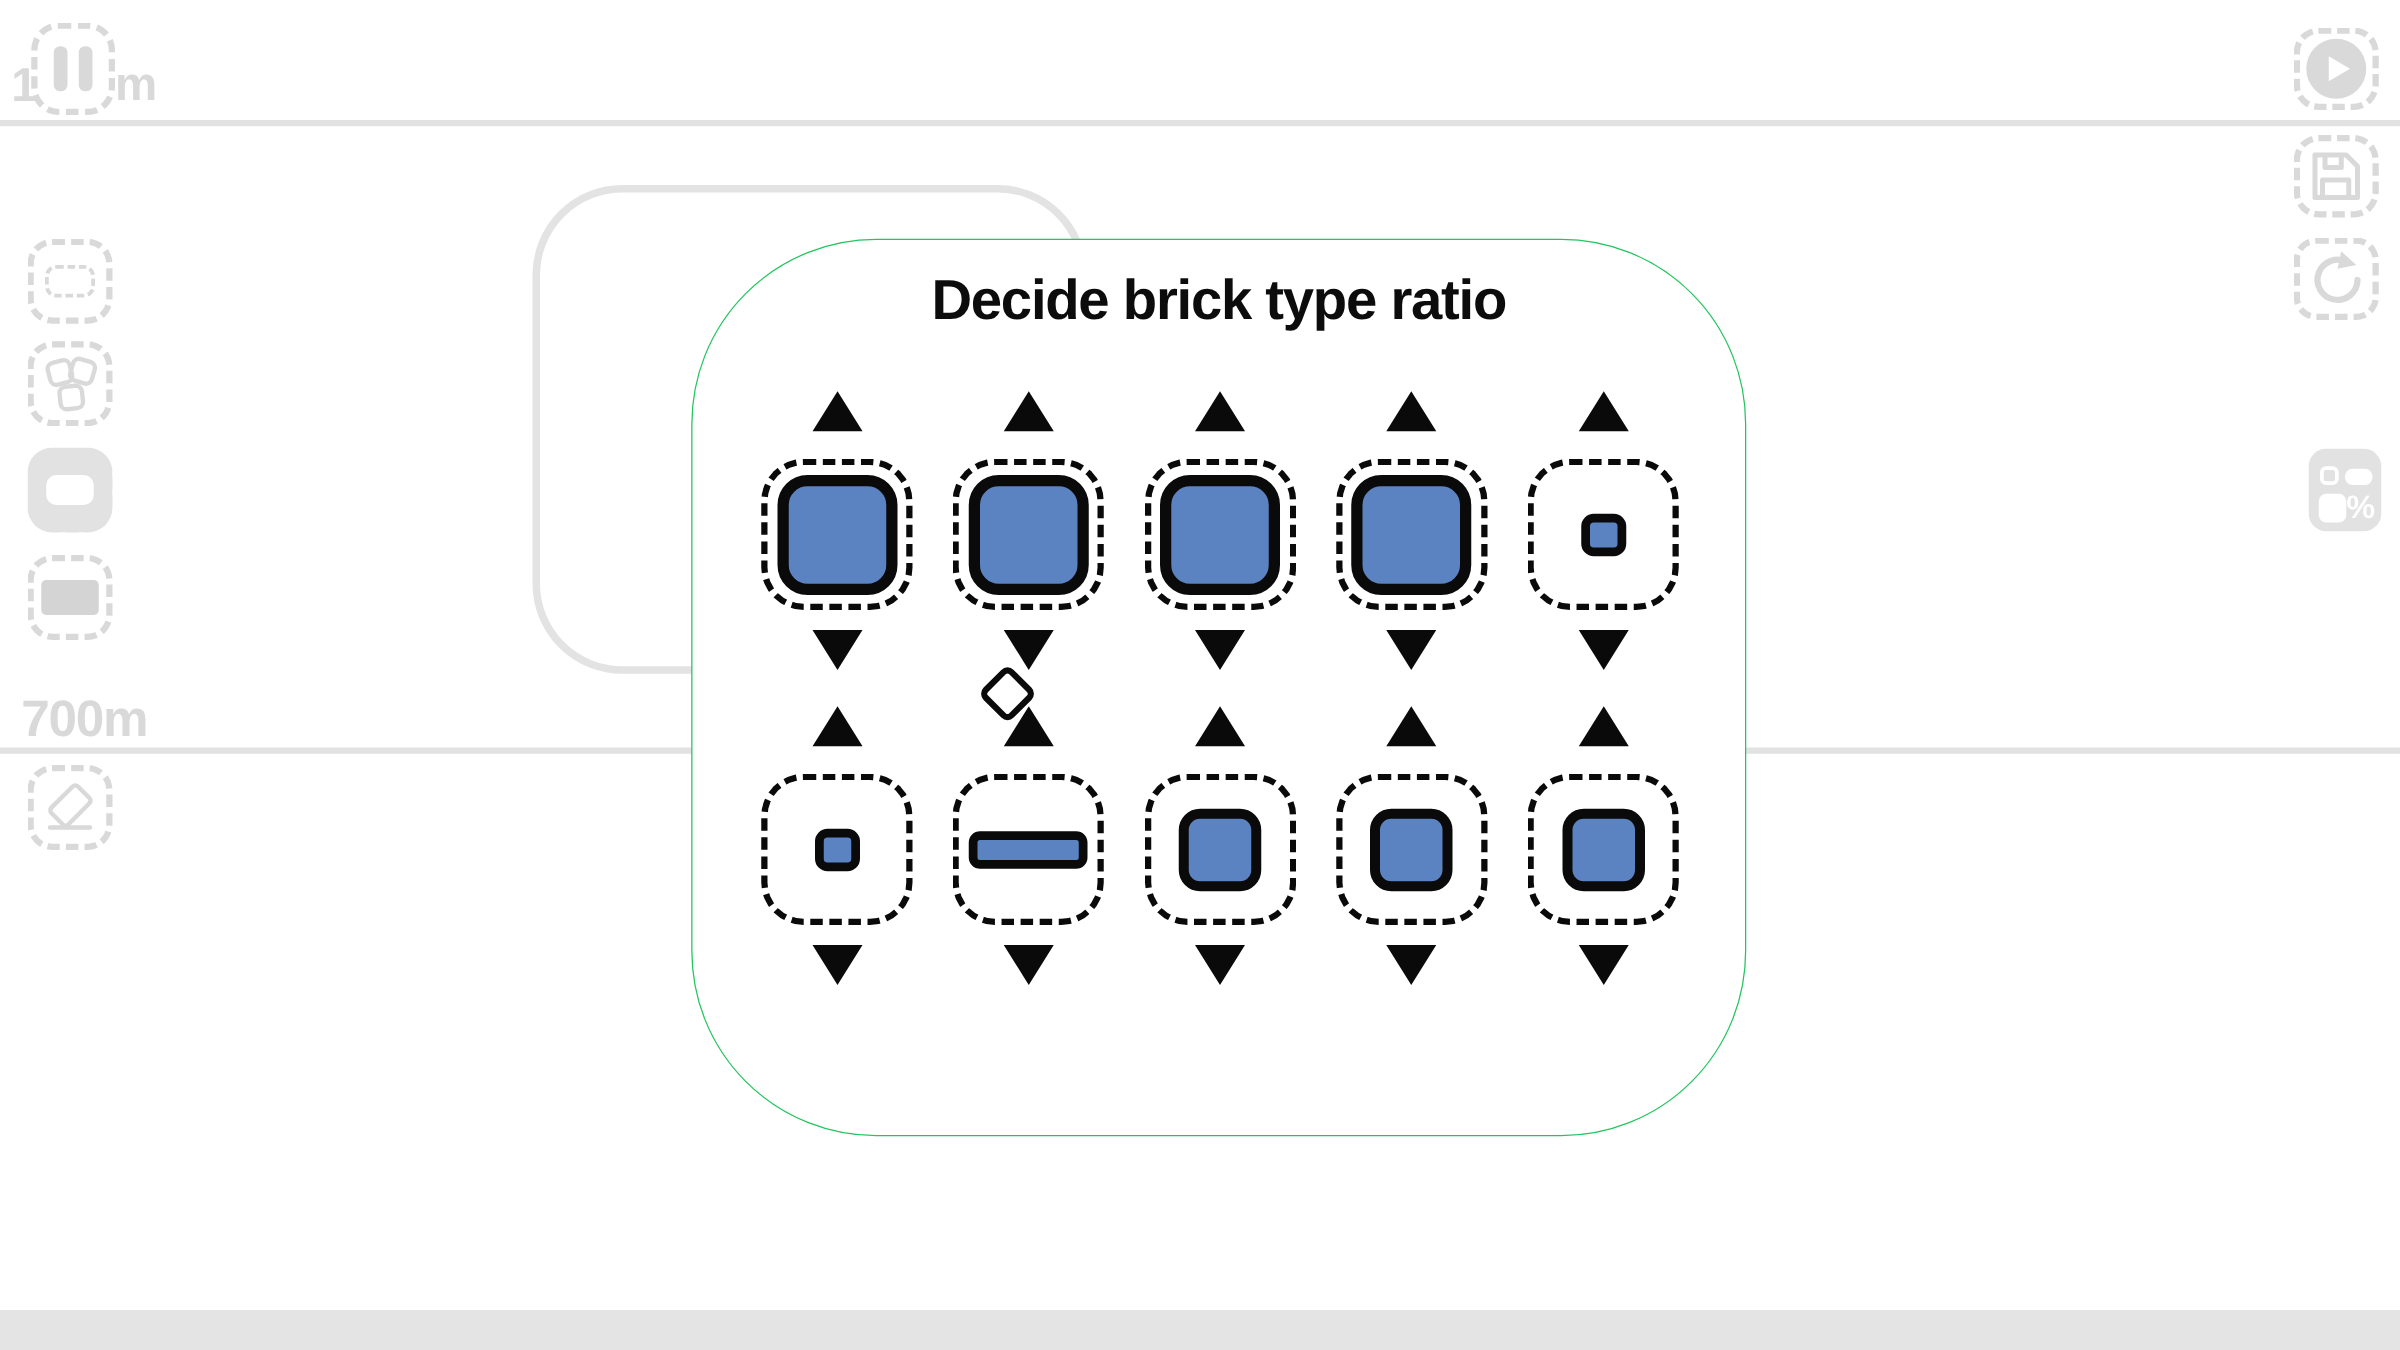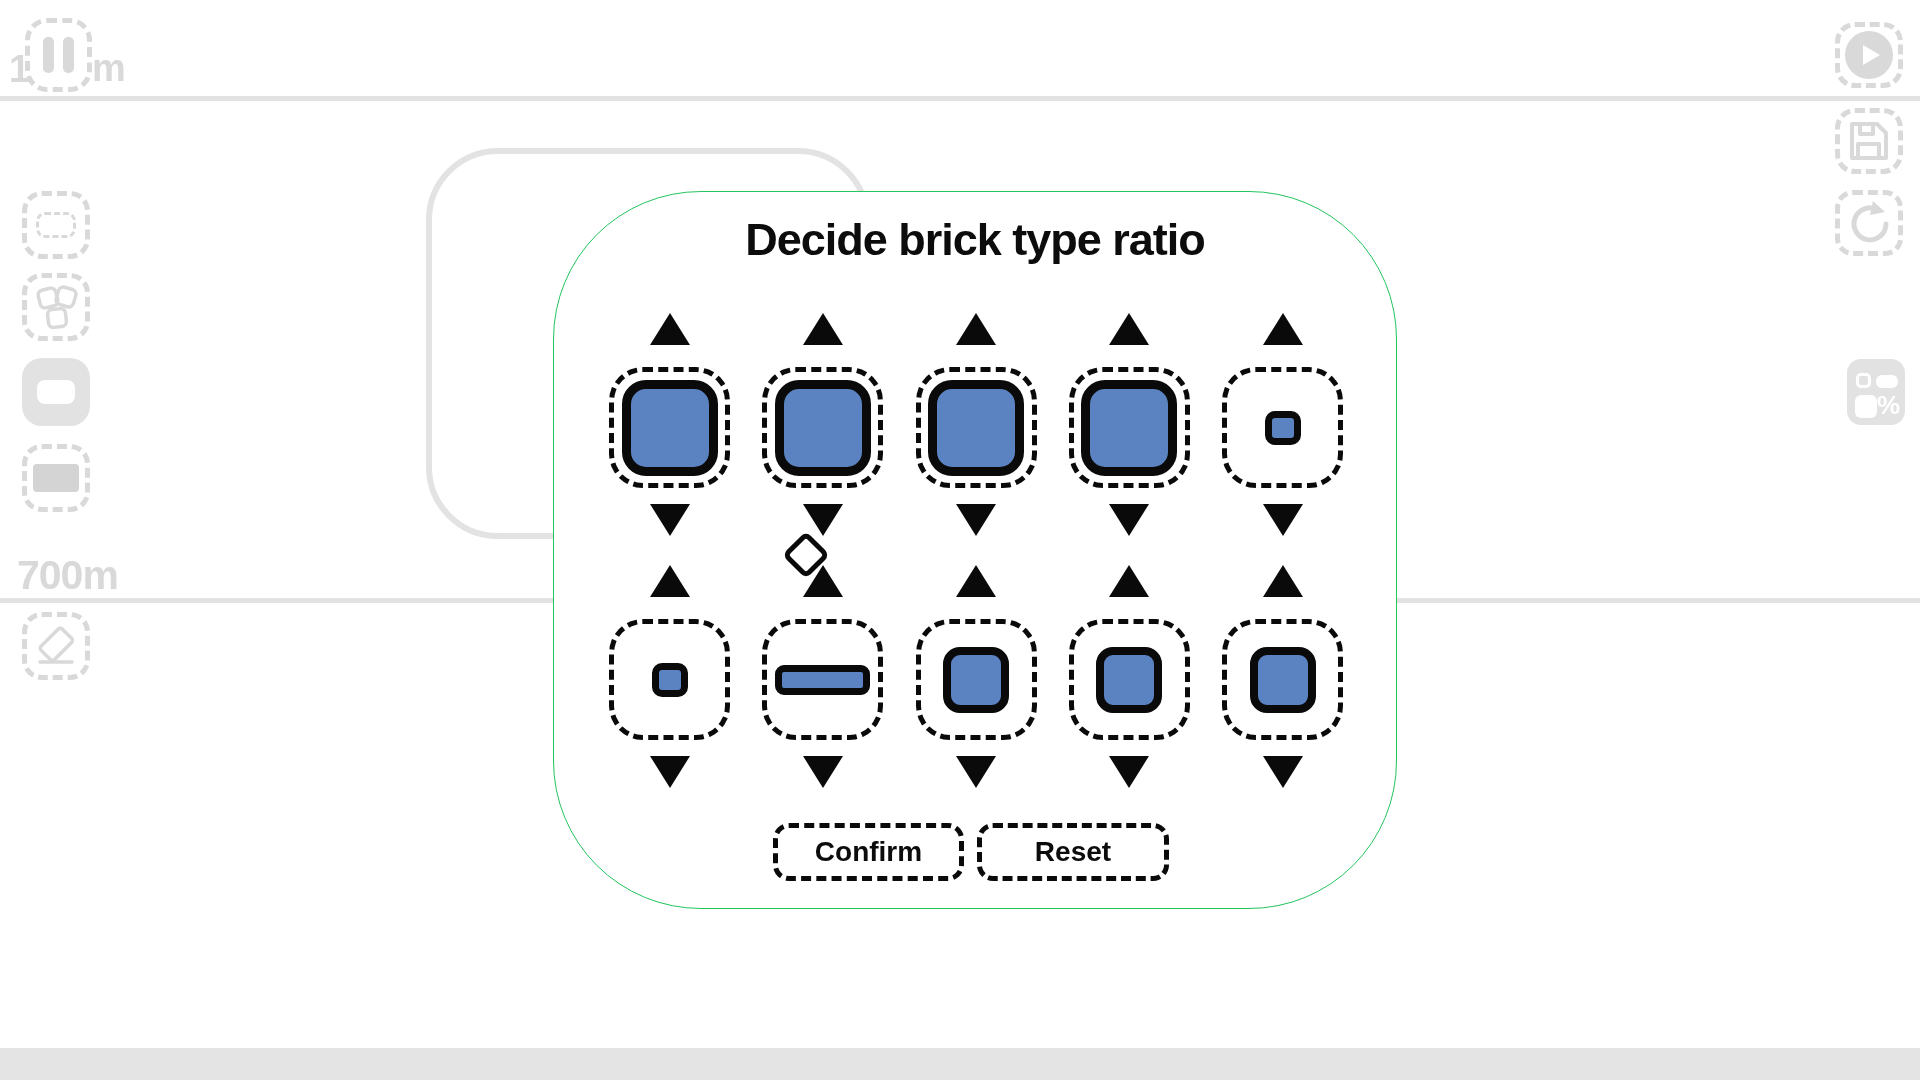--- a/index.html
+++ b/index.html
@@ -240,19 +240,17 @@
           </div>
           <div class="selector-col">
             <div class="arrow up"></div>
             <div class="ratio-cell">
               <div class="brick medium"></div>
             </div>
             <div class="arrow down"></div>
           </div>
         </div>
       </div>
-    <div class="modal-btn confirm-btn">Confirm</div>
-    <div class="modal-btn reset-btn">Reset</div>
   </div>
 
   <div class="game-cursor"></div>
 
 </div>
 
 </body></html>

